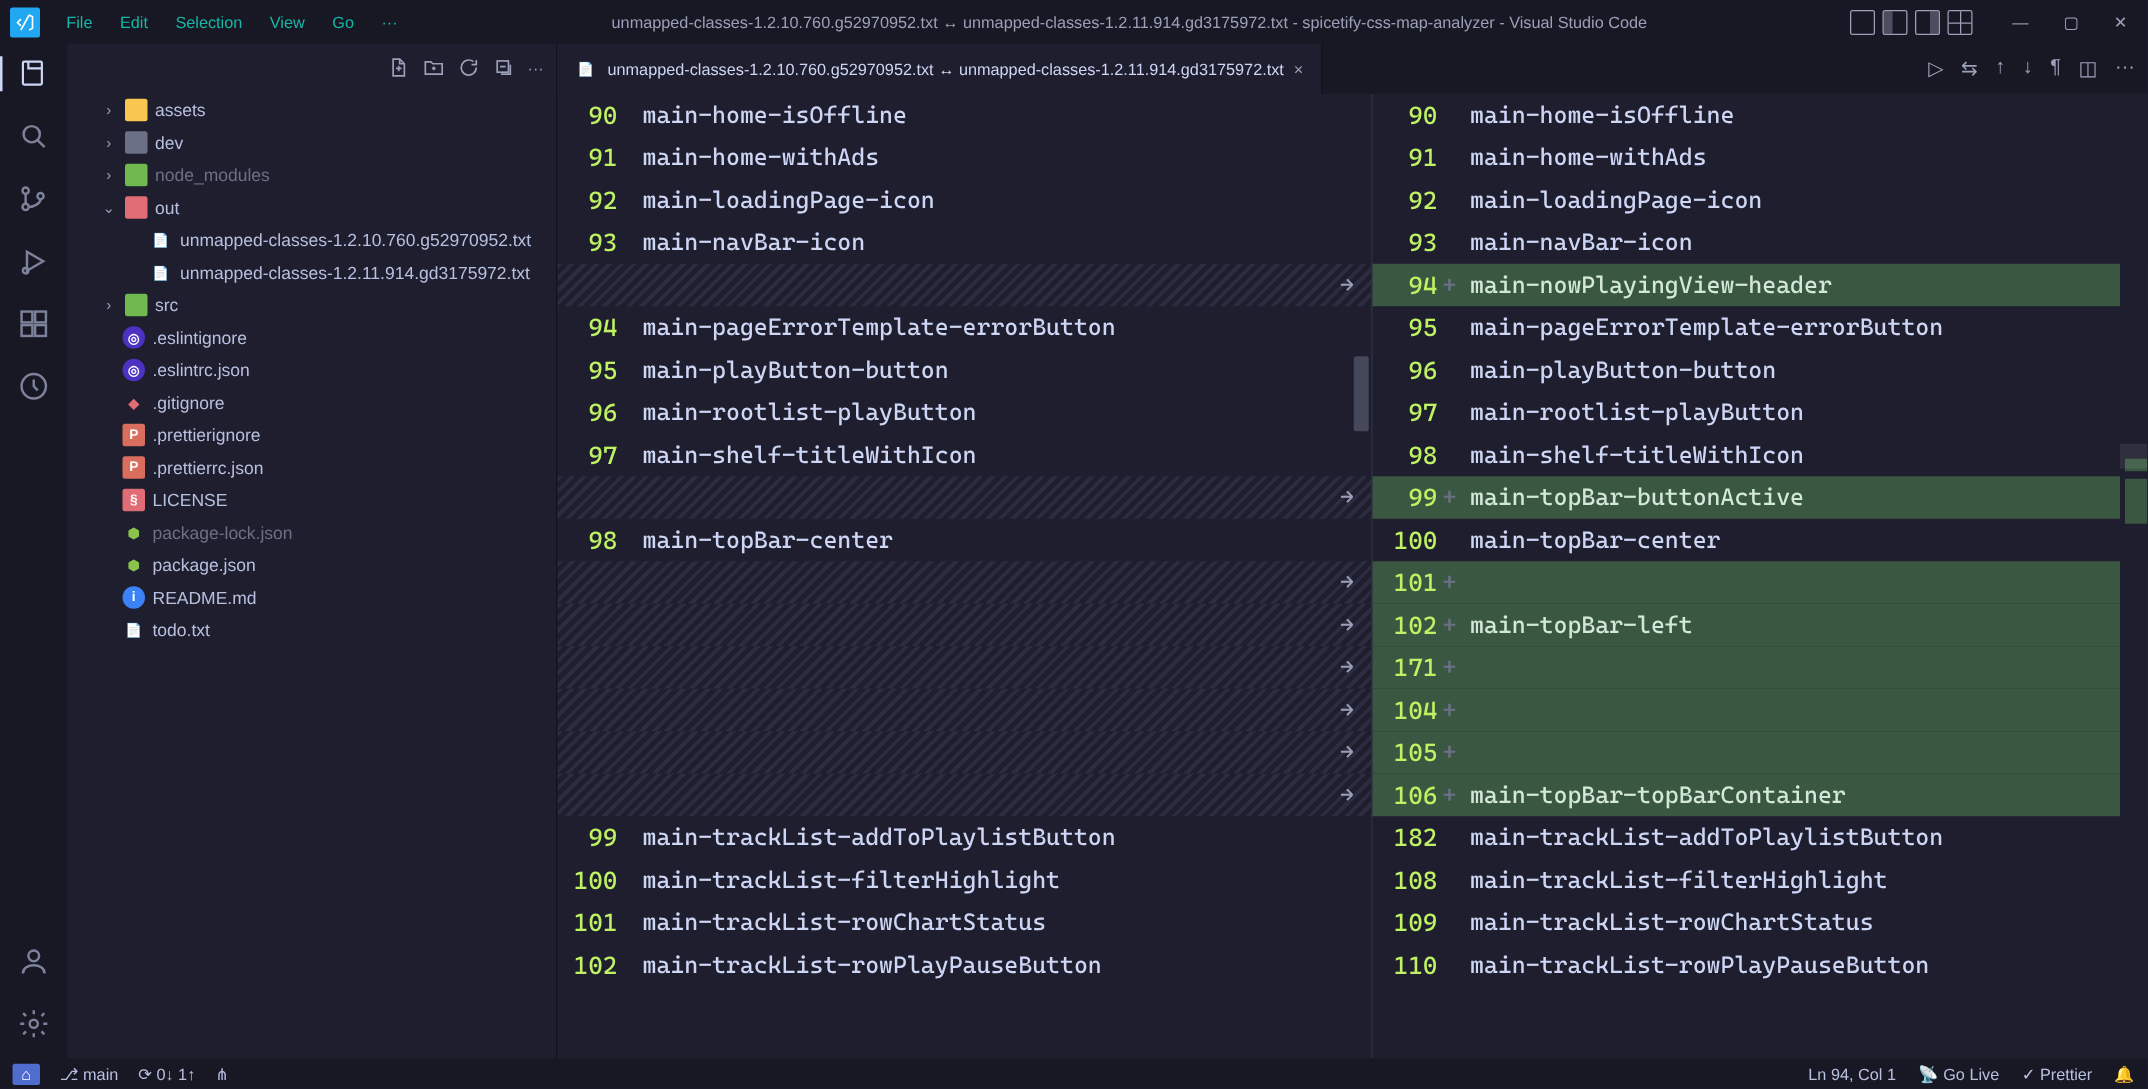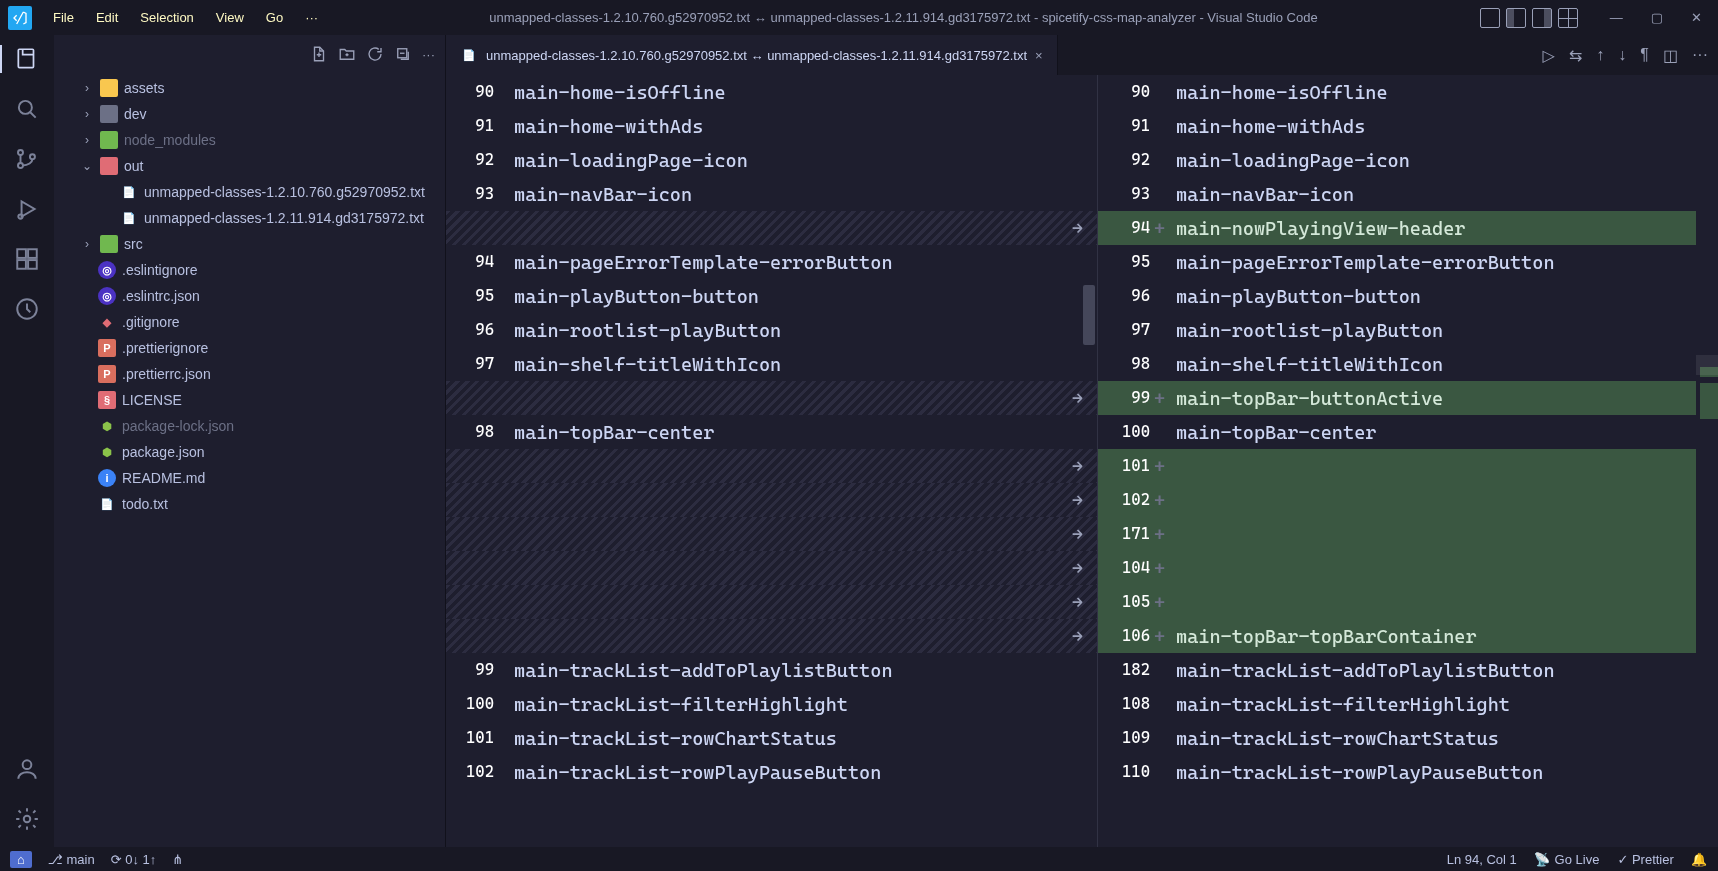--- a/index.html
+++ b/index.html
@@ -15,21 +15,21 @@
   height:35px; background:#181824;
   display:flex; align-items:center;
   padding:0 8px; gap:4px;
 }
 .titlebar .vsicon {
   width:24px; height:24px;
   background:#22a7f2; border-radius:2px;
   display:flex; align-items:center; justify-content:center;
   margin-right:8px;
 }
-.menu-item { padding:4px 9px; color:#fef9c3; border-radius:4px; cursor:pointer; }
+.menu-item { padding:4px 9px; color:#14b8a6; border-radius:4px; cursor:pointer; }
 .title-center { flex:1; text-align:center; color:#9aa0b8; font-size:13px; }
 .win-controls { display:flex; gap:12px; align-items:center; margin-left:auto; }
 .win-controls span { padding:6px 8px; color:#9aa0b8; cursor:pointer; }
 .layout-icons { display:flex; gap:6px; margin-right:20px; }
 .layout-icons span { width:20px; height:20px; border:1.5px solid #9aa0b8; border-radius:2px; cursor:pointer; position:relative; }
 .layout-icons span.li2::after { content:""; position:absolute; left:0; top:0; width:7px; height:100%; background:#9aa0b8; opacity:.4; }
 .layout-icons span.li3::after { content:""; position:absolute; right:0; top:0; width:7px; height:100%; background:#9aa0b8; opacity:.4; }
 .layout-icons span.li4::before { content:""; position:absolute; left:50%; top:0; width:1.5px; height:100%; background:#9aa0b8; }
 .layout-icons span.li4::after { content:""; position:absolute; top:50%; left:0; height:1.5px; width:100%; background:#9aa0b8; }
 
@@ -98,23 +98,23 @@
 
 .diff {
   flex:1; display:flex;
   font-family:"Cascadia Code","Consolas",monospace;
   font-size:19px; line-height:34px;
   overflow:hidden; position:relative;
 }
 .pane { flex:1; position:relative; }
 .pane.left { flex:1.05; }
 .gutter {
-  width:62px; text-align:right; color:#ffffff;
+  width:62px; text-align:right; color:#bef264;
   padding-right:14px; user-select:none; display:inline-block;
-  font-size:16px;
+  font-size:20px;
 }
 .gutter.r { width:56px; padding-right:4px; }
 .marker { width:16px; display:inline-block; color:#6c7086; text-align:left; }
 .ln { height:34px; display:flex; align-items:center; white-space:pre; color:#cdd6f4; }
 .ln .code { padding-left:6px; }
 .added { background:#3a5741; }
 .added .code { color:#d4e8d9; }
 .hatch {
   background-image:repeating-linear-gradient(135deg,#2c2c40 0,#2c2c40 3px,#1e1e2e 3px,#1e1e2e 7px);
   position:relative;
@@ -379,21 +379,21 @@
         <div class="ln"><span class="gutter r">92</span><span class="marker"></span><span class="code">main-loadingPage-icon</span></div>
         <div class="ln"><span class="gutter r">93</span><span class="marker"></span><span class="code">main-navBar-icon</span></div>
         <div class="ln added"><span class="gutter r">94</span><span class="marker">+</span><span class="code">main-nowPlayingView-header</span></div>
         <div class="ln"><span class="gutter r">95</span><span class="marker"></span><span class="code">main-pageErrorTemplate-errorButton</span></div>
         <div class="ln"><span class="gutter r">96</span><span class="marker"></span><span class="code">main-playButton-button</span></div>
         <div class="ln"><span class="gutter r">97</span><span class="marker"></span><span class="code">main-rootlist-playButton</span></div>
         <div class="ln"><span class="gutter r">98</span><span class="marker"></span><span class="code">main-shelf-titleWithIcon</span></div>
         <div class="ln added"><span class="gutter r">99</span><span class="marker">+</span><span class="code">main-topBar-buttonActive</span></div>
         <div class="ln"><span class="gutter r">100</span><span class="marker"></span><span class="code">main-topBar-center</span></div>
         <div class="ln added"><span class="gutter r">101</span><span class="marker">+</span></div>
-        <div class="ln added"><span class="gutter r">102</span><span class="marker">+</span></div>
+        <div class="ln added"><span class="gutter r">102</span><span class="marker">+</span><span class="code">main-topBar-left</span></div>
         <div class="ln added"><span class="gutter r">171</span><span class="marker">+</span></div>
         <div class="ln added"><span class="gutter r">104</span><span class="marker">+</span></div>
         <div class="ln added"><span class="gutter r">105</span><span class="marker">+</span></div>
         <div class="ln added"><span class="gutter r">106</span><span class="marker">+</span><span class="code">main-topBar-topBarContainer</span></div>
         <div class="ln"><span class="gutter r">182</span><span class="marker"></span><span class="code">main-trackList-addToPlaylistButton</span></div>
         <div class="ln"><span class="gutter r">108</span><span class="marker"></span><span class="code">main-trackList-filterHighlight</span></div>
         <div class="ln"><span class="gutter r">109</span><span class="marker"></span><span class="code">main-trackList-rowChartStatus</span></div>
         <div class="ln"><span class="gutter r">110</span><span class="marker"></span><span class="code">main-trackList-rowPlayPauseButton</span></div>
         <div class="minimap">
         <div class="mm-add" style="top:292px;height:10px"></div>

